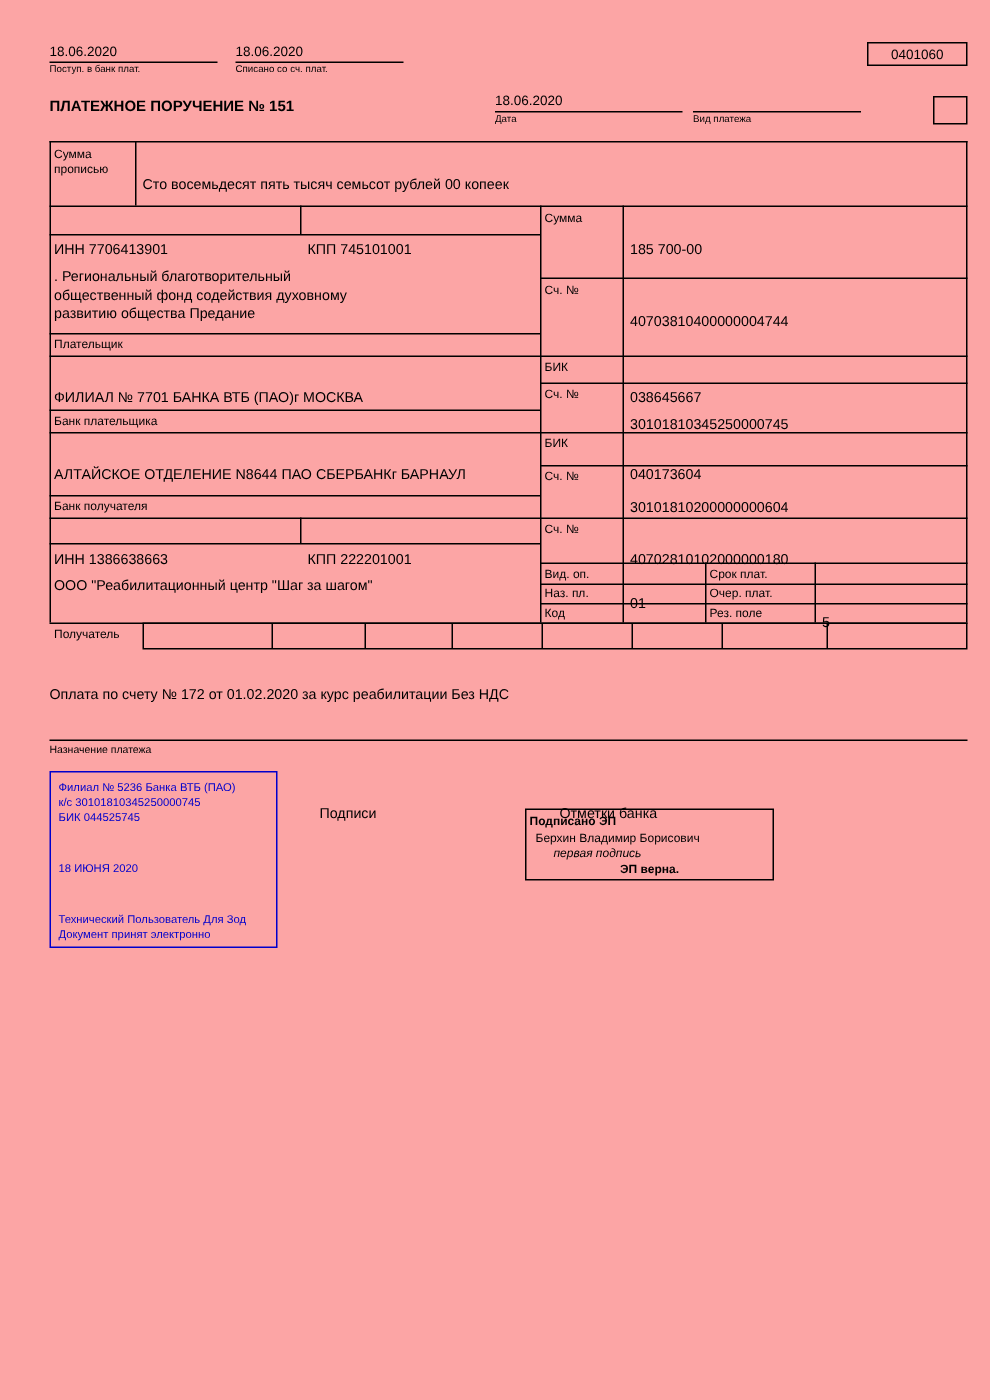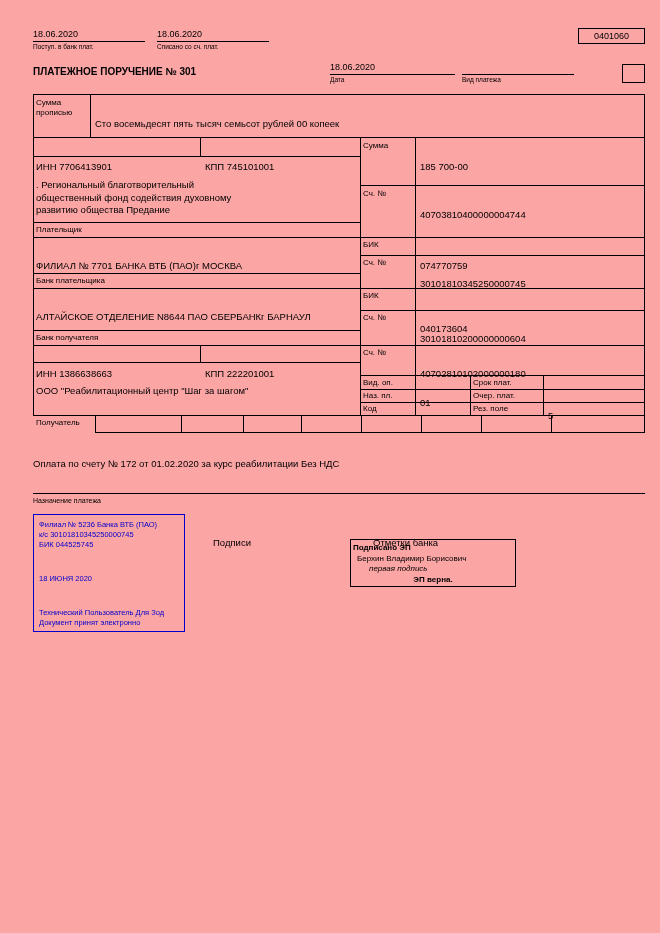--- a/index.html
+++ b/index.html
@@ -42,21 +42,21 @@
   <div class="ufield" style="left:33px;top:29px;width:112px">
     <div class="uval">18.06.2020</div>
     <div class="ulbl">Поступ. в банк плат.</div>
   </div>
   <div class="ufield" style="left:157px;top:29px;width:112px">
     <div class="uval">18.06.2020</div>
     <div class="ulbl">Списано со сч. плат.</div>
   </div>
   <div class="box codebox" style="left:578px;top:28px;width:67px;height:16px">0401060</div>
 
-  <div class="abs t10b" style="left:33px;top:66px">ПЛАТЕЖНОЕ ПОРУЧЕНИЕ № 301</div>
+  <div class="abs t10b" style="left:33px;top:66px">ПЛАТЕЖНОЕ ПОРУЧЕНИЕ № 151</div>
   <div class="ufield" style="left:330px;top:62px;width:125px">
     <div class="uval">18.06.2020</div>
     <div class="ulbl">Дата</div>
   </div>
   <div class="ufield" style="left:462px;top:62px;width:112px">
     <div class="uval"></div>
     <div class="ulbl">Вид платежа</div>
   </div>
   <div class="box" style="left:622px;top:64px;width:23px;height:19px"></div>
 
@@ -96,28 +96,28 @@
   <div class="abs t8" style="left:363px;top:141px">Сумма</div>
   <div class="abs t9" style="left:420px;top:141px">185 700-00</div>
 
   <div class="abs t9" style="left:36px;top:159px;width:205px">. Региональный благотворительный общественный фонд содействия духовному развитию общества Предание</div>
   <div class="abs t8" style="left:363px;top:189px">Сч. №</div>
   <div class="abs t9" style="left:420px;top:189px">40703810400000004744</div>
   <div class="abs t8" style="left:36px;top:225px">Плательщик</div>
 
   <div class="abs t9" style="left:36px;top:240px;width:320px">ФИЛИАЛ № 7701 БАНКА ВТБ (ПАО)г МОСКВА</div>
   <div class="abs t8" style="left:363px;top:240px">БИК</div>
-  <div class="abs t9" style="left:420px;top:240px">074770759</div>
+  <div class="abs t9" style="left:420px;top:240px">038645667</div>
   <div class="abs t8" style="left:363px;top:258px">Сч. №</div>
   <div class="abs t9" style="left:420px;top:258px">30101810345250000745</div>
   <div class="abs t8" style="left:36px;top:276px">Банк плательщика</div>
 
   <div class="abs t9" style="left:36px;top:291px;width:320px">АЛТАЙСКОЕ ОТДЕЛЕНИЕ N8644 ПАО СБЕРБАНКг БАРНАУЛ</div>
   <div class="abs t8" style="left:363px;top:291px">БИК</div>
-  <div class="abs t9 breakall" style="left:420px;top:303px;width:48px">040173604</div>
+  <div class="abs t9 breakall" style="left:420px;top:291px;width:48px">040173604</div>
   <div class="abs t8" style="left:363px;top:313px">Сч. №</div>
   <div class="abs t9" style="left:420px;top:313px">30101810200000000604</div>
   <div class="abs t8" style="left:36px;top:333px">Банк получателя</div>
 
   <div class="abs t9" style="left:36px;top:348px">ИНН 1386638663</div>
   <div class="abs t9" style="left:205px;top:348px">КПП 222201001</div>
   <div class="abs t8" style="left:363px;top:348px">Сч. №</div>
   <div class="abs t9" style="left:420px;top:348px">40702810102000000180</div>
   <div class="abs t9" style="left:36px;top:365px;width:320px">ООО "Реабилитационный центр "Шаг за шагом"</div>
   <div class="abs t8" style="left:36px;top:418px">Получатель</div>

